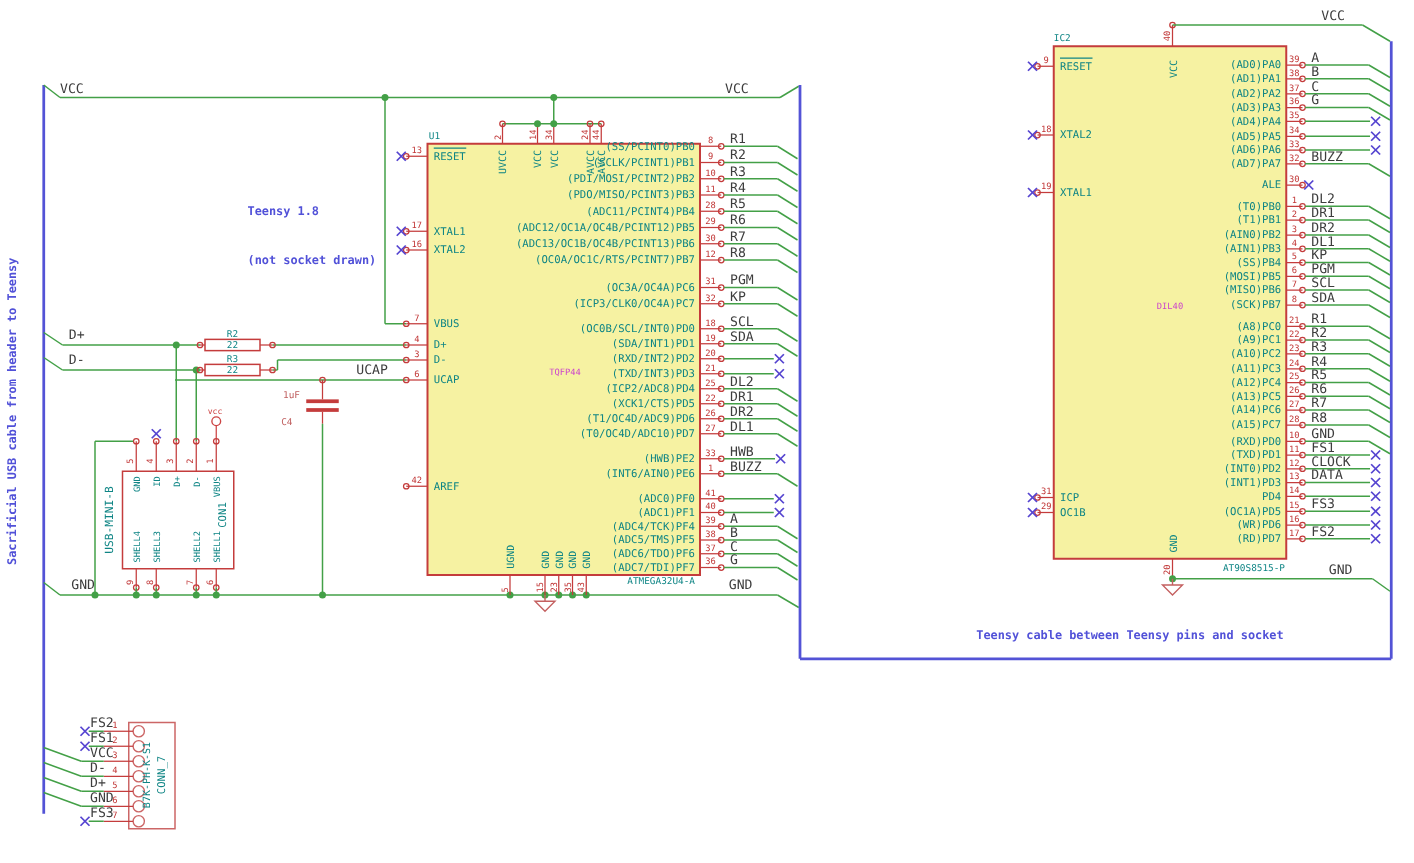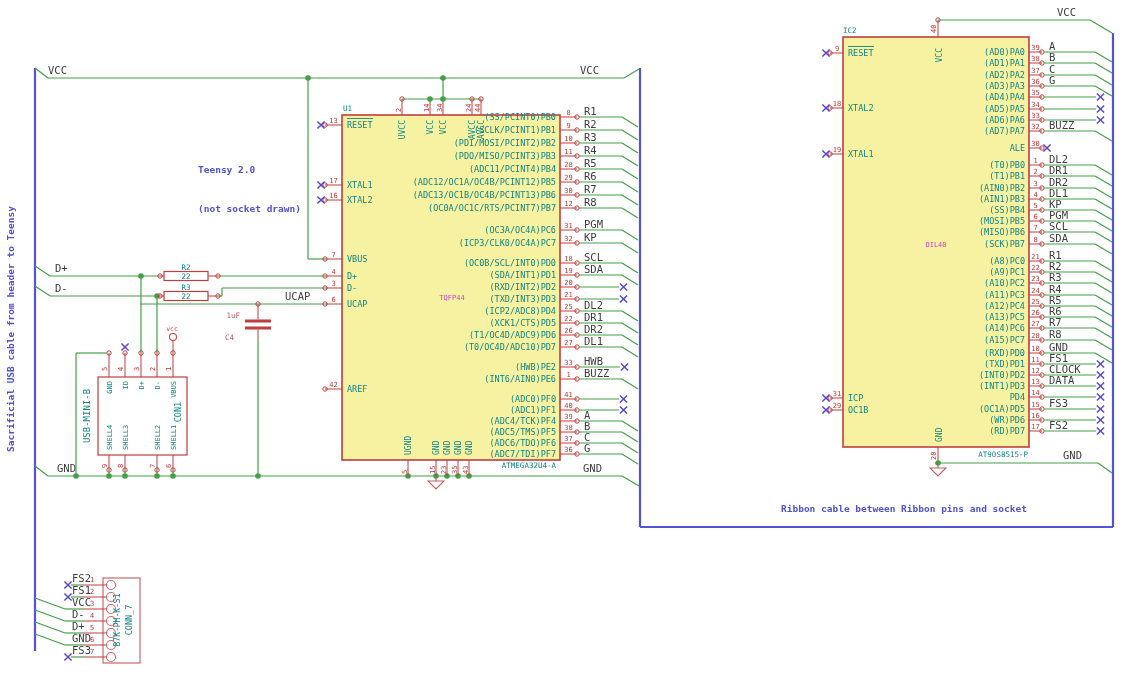--- a/index.html
+++ b/index.html
@@ -754,18 +754,18 @@
         <text x="92" y="654" fill="#c03535" font-size="7" text-anchor="middle">7</text>
         <line x1="64.4" y1="653.4" x2="71.6" y2="660.6" stroke="#5544d0" stroke-width="1.4"></line>
         <line x1="64.4" y1="660.6" x2="71.6" y2="653.4" stroke="#5544d0" stroke-width="1.4"></line>
         <line x1="71" y1="657" x2="83" y2="657" stroke="#43a047" stroke-width="1.2"></line>
         <text x="72" y="653.5" fill="#3d3d3d" font-size="10.5" text-anchor="start">FS3</text>
         <text x="120" y="620" fill="#0f8585" font-size="8" text-anchor="middle" transform="rotate(-90 120 620)">B7K-PH-K-S1</text>
         <text x="132" y="620" fill="#0f8585" font-size="8.5" text-anchor="middle" transform="rotate(-90 132 620)">CONN_7</text>
       </g>
     </svg>
   <div class="note" id="note-teensy" style="left:198px;top:137px;">
-    <div>Teensy 2.0</div>
+    <div>Teensy 1.8</div>
     <div>(not socket drawn)</div>
   </div>
-  <div class="note" id="note-ribbon" style="left:781px;top:502px;">Ribbon cable between Ribbon pins and socket</div>
+  <div class="note" id="note-ribbon" style="left:781px;top:502px;">Teensy cable between Teensy pins and socket</div>
   <div class="note" id="note-vertical" style="left:4px;top:452px;">Sacrificial USB cable from header to Teensy</div>
 </div>
 
 </body></html>

